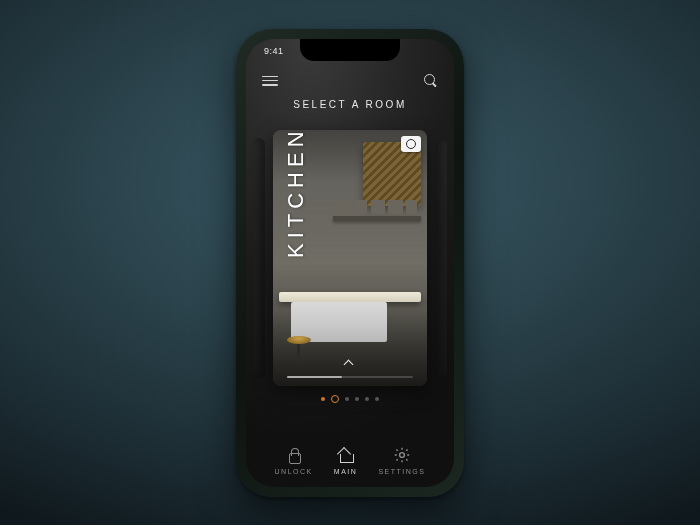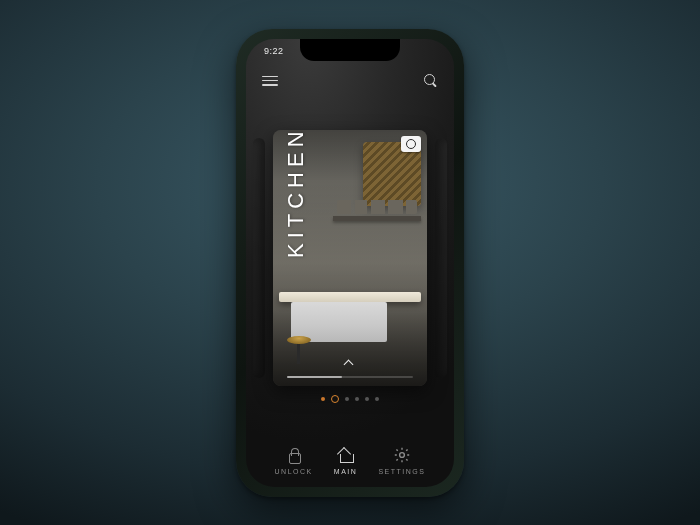--- a/index.html
+++ b/index.html
@@ -408,31 +408,32 @@
   .gear-icon svg { display: block; }
 </style>
 </head>
 <body>
 
 <div class="stage">
   <div class="phone">
     <div class="screen">
 
       <div class="notch"></div>
-      <div class="status-time">9:22</div>
+      <div class="status-time">9:41</div>
 
       <div class="topbar">
         <div class="menu-icon">
           <span></span>
             <span></span>
             <span></span>
         </div>
         <div class="search-icon"></div>
       </div>
 
+      <div class="heading">SELECT A ROOM</div>
 
       <div class="carousel">
         <div class="peek left"></div>
 
         <div class="card">
           <div class="card-bg"></div>
           <div class="hood"></div>
           <div class="shelf"></div>
           <div class="counter"></div>
           <div class="island"></div>

